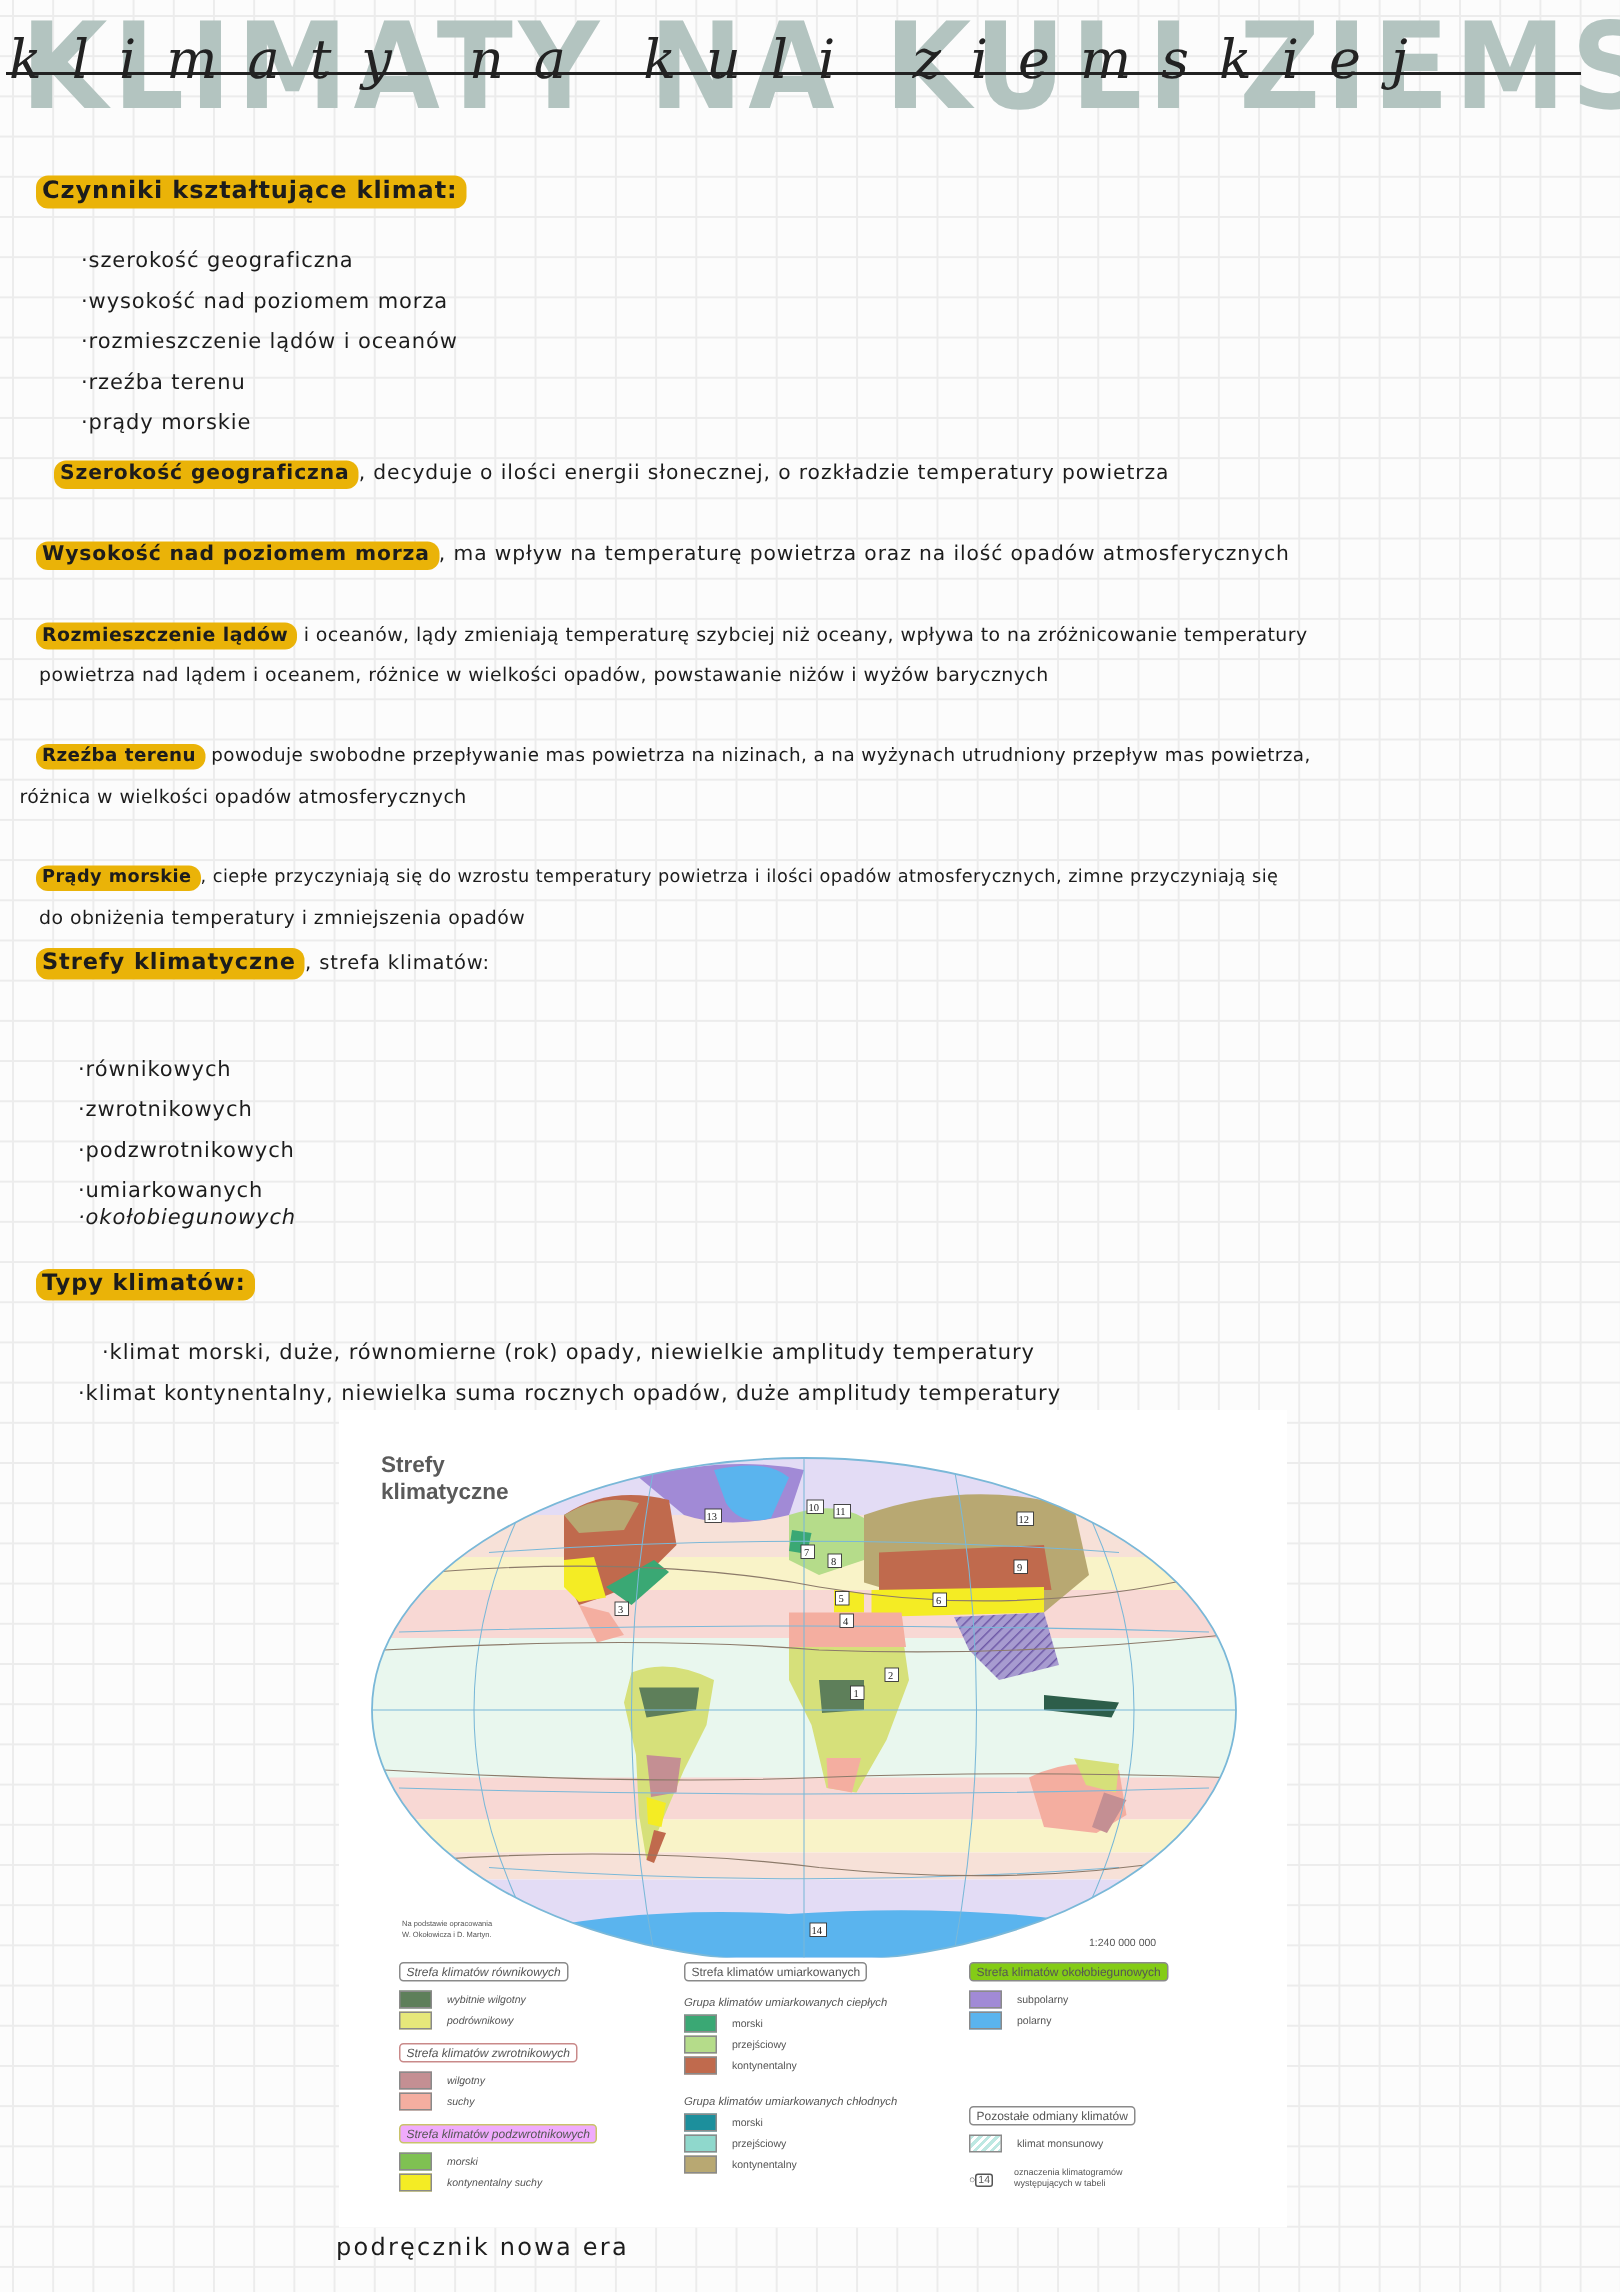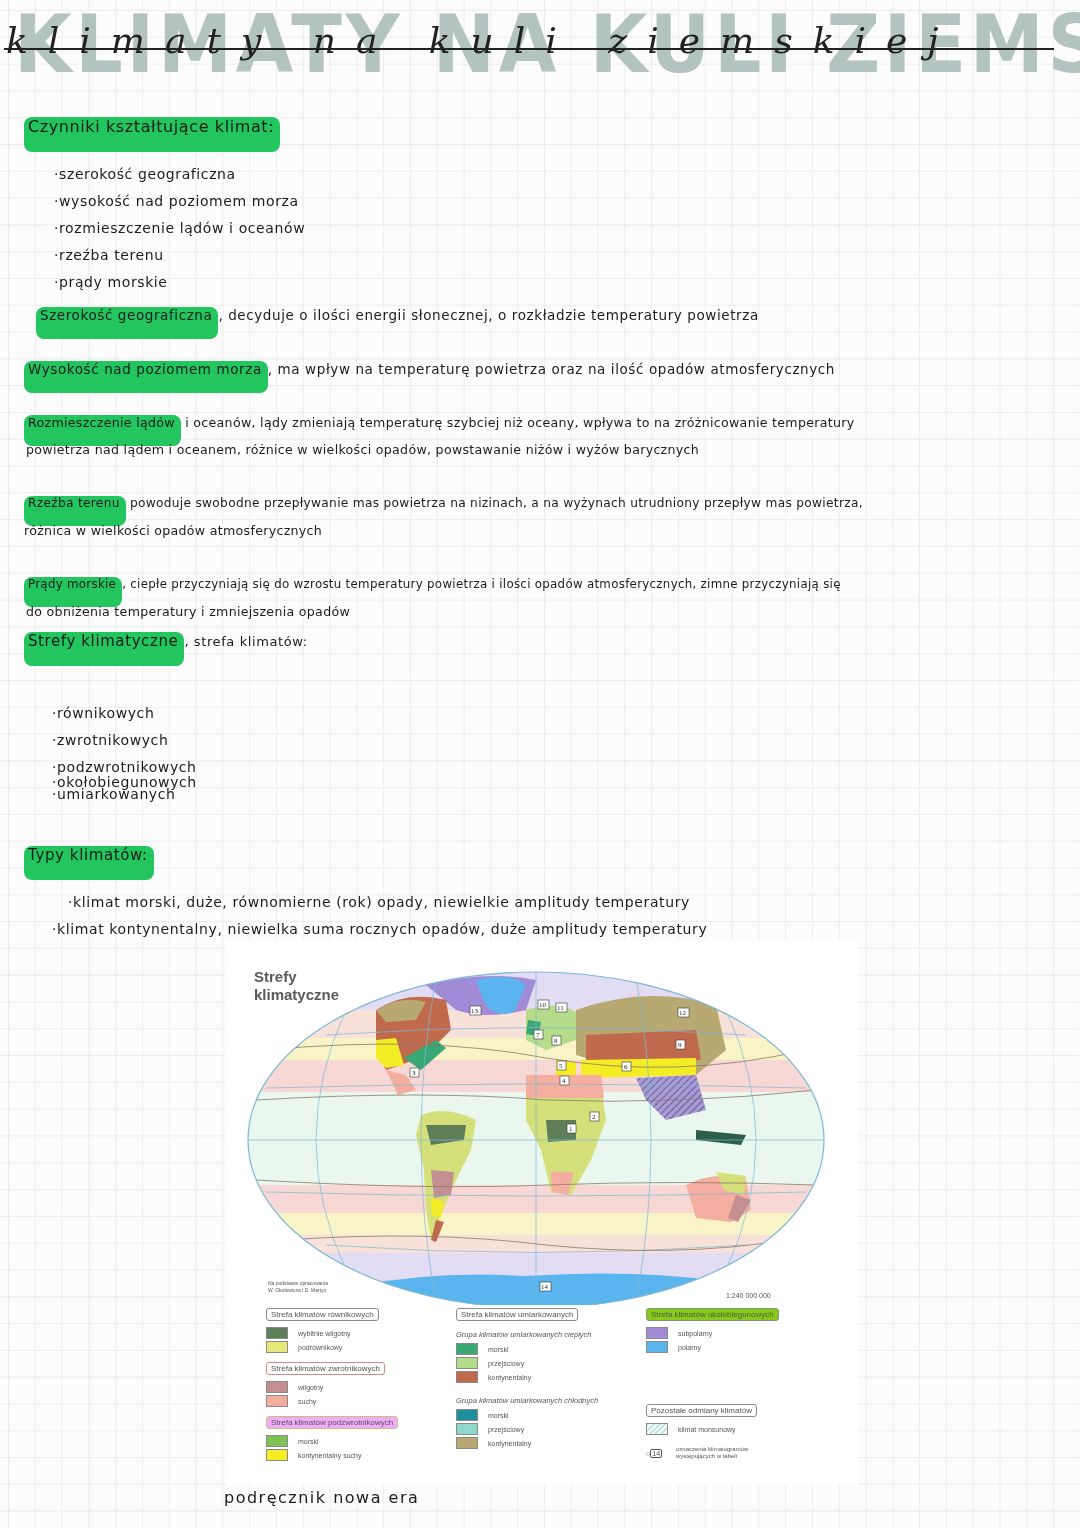--- a/index.html
+++ b/index.html
@@ -23,21 +23,21 @@
   .title-script {
     position:absolute; left:6px; top:20px; width:1060px;
     font-family:"DejaVu Serif", serif; font-style:italic; font-size:36px;
     letter-spacing:20px; color:#222; white-space:nowrap;
   }
   .title-line {
     position:absolute; left:4px; top:48px; width:1050px; height:2px; background:#222;
   }
   .hw { position:absolute; font-size:14.5px; white-space:nowrap; letter-spacing:0.6px; }
   .hl {
-    background:#22c55e; border-radius:8px; padding:0 6px 16px 4px;
+    background:#eab308; border-radius:8px; padding:0 6px 3px 4px;font-weight:bold;
   }
   .item { font-size:14px;margin-top:21px; }
   .map-wrap {
     position:absolute; left:226px; top:940px; width:632px; height:545px; background:#fff;
   }
   .map-title {
     position:absolute; left:28px; top:28px; font-family:"Liberation Sans", sans-serif;
     font-size:15px; font-weight:bold; color:#5a5a5a; line-height:18px;
   }
   .map-svg { position:absolute; left:0; top:0; }
@@ -77,35 +77,35 @@
 </div>
 
 <div class="hw" style="left:24px;top:415px;font-size:12.6px;letter-spacing:0.3px;">
   <span class="hl">Rozmieszczenie lądów</span><span> i oceanów, lądy zmieniają temperaturę szybciej niż oceany, wpływa to na zróżnicowanie temperatury</span>
 </div>
 <div class="hw" style="left:26px;top:442px;font-size:12.6px;letter-spacing:0.3px;">powietrza nad lądem i oceanem, różnice w wielkości opadów, powstawanie niżów i wyżów barycznych</div>
 
 <div class="hw" style="left:24px;top:496px;font-size:12.2px;letter-spacing:0.3px;">
   <span class="hl">Rzeźba terenu</span><span> powoduje swobodne przepływanie mas powietrza na nizinach, a na wyżynach utrudniony przepływ mas powietrza,</span>
 </div>
-<div class="hw" style="left:24px;top:523px;font-size:12.6px;letter-spacing:0.3px;">różnica w wielkości opadów atmosferycznych</div>
+<div class="hw" style="left:13px;top:523px;font-size:12.6px;letter-spacing:0.3px;">różnica w wielkości opadów atmosferycznych</div>
 
 <div class="hw" style="left:24px;top:577px;font-size:11.8px;letter-spacing:0.3px;">
   <span class="hl">Prądy morskie</span><span>, ciepłe przyczyniają się do wzrostu temperatury powietrza i ilości opadów atmosferycznych, zimne przyczyniają się</span>
 </div>
 <div class="hw" style="left:26px;top:604px;font-size:12.6px;letter-spacing:0.3px;">do obniżenia temperatury i zmniejszenia opadów</div>
 
 <div class="hw" style="left:24px;top:632px;font-size:15px;">
   <span class="hl">Strefy klimatyczne</span><span style="font-size:13px">, strefa klimatów:</span>
 </div>
 <div class="hw item" style="left:52px;top:684px;">·równikowych</div>
 <div class="hw item" style="left:52px;top:711px;">·zwrotnikowych</div>
 <div class="hw item" style="left:52px;top:738px;">·podzwrotnikowych</div>
 <div class="hw item" style="left:52px;top:765px;">·umiarkowanych</div>
-<div class="hw item" style="left:52px;top:753px;">·okołobiegunowych</div>
+<div class="hw item" style="left:52px;top:783px;font-style:italic;">·okołobiegunowych</div>
 
 <div class="hw" style="left:24px;top:846px;font-size:15px;">
   <span class="hl">Typy klimatów:</span>
 </div>
 <div class="hw item" style="left:68px;top:873px;">·klimat morski, duże, równomierne (rok) opady, niewielkie amplitudy temperatury</div>
 <div class="hw item" style="left:52px;top:900px;">·klimat kontynentalny, niewielka suma rocznych opadów, duże amplitudy temperatury</div>
 
 <div class="map-wrap">
   <div class="map-title">
     <div>Strefy</div>
@@ -224,21 +224,21 @@
     </g>
   </svg>
 
   <div class="scale">1:240 000 000</div>
 
   <div class="legend" style="left:42px;top:640px;font-size:5px;line-height:7px;position:absolute;top:340px;">
     <div>Na podstawie opracowania</div>
     <div>W. Okołowicza i D. Martyn.</div>
   </div>
 
-  <div class="legend" style="left:40px;top:368px;">
+  <div class="legend" style="left:40px;top:368px;font-style:italic;">
     <div class="lg-head">Strefa klimatów równikowych</div>
     <div class="lg-row">
         <span class="sw" style="background:#5e7f5a"></span>
         <span>wybitnie wilgotny</span>
       </div>
     <div class="lg-row">
         <span class="sw" style="background:#e6e87a"></span>
         <span>podrównikowy</span>
       </div>
     <div style="height:8px"></div>

